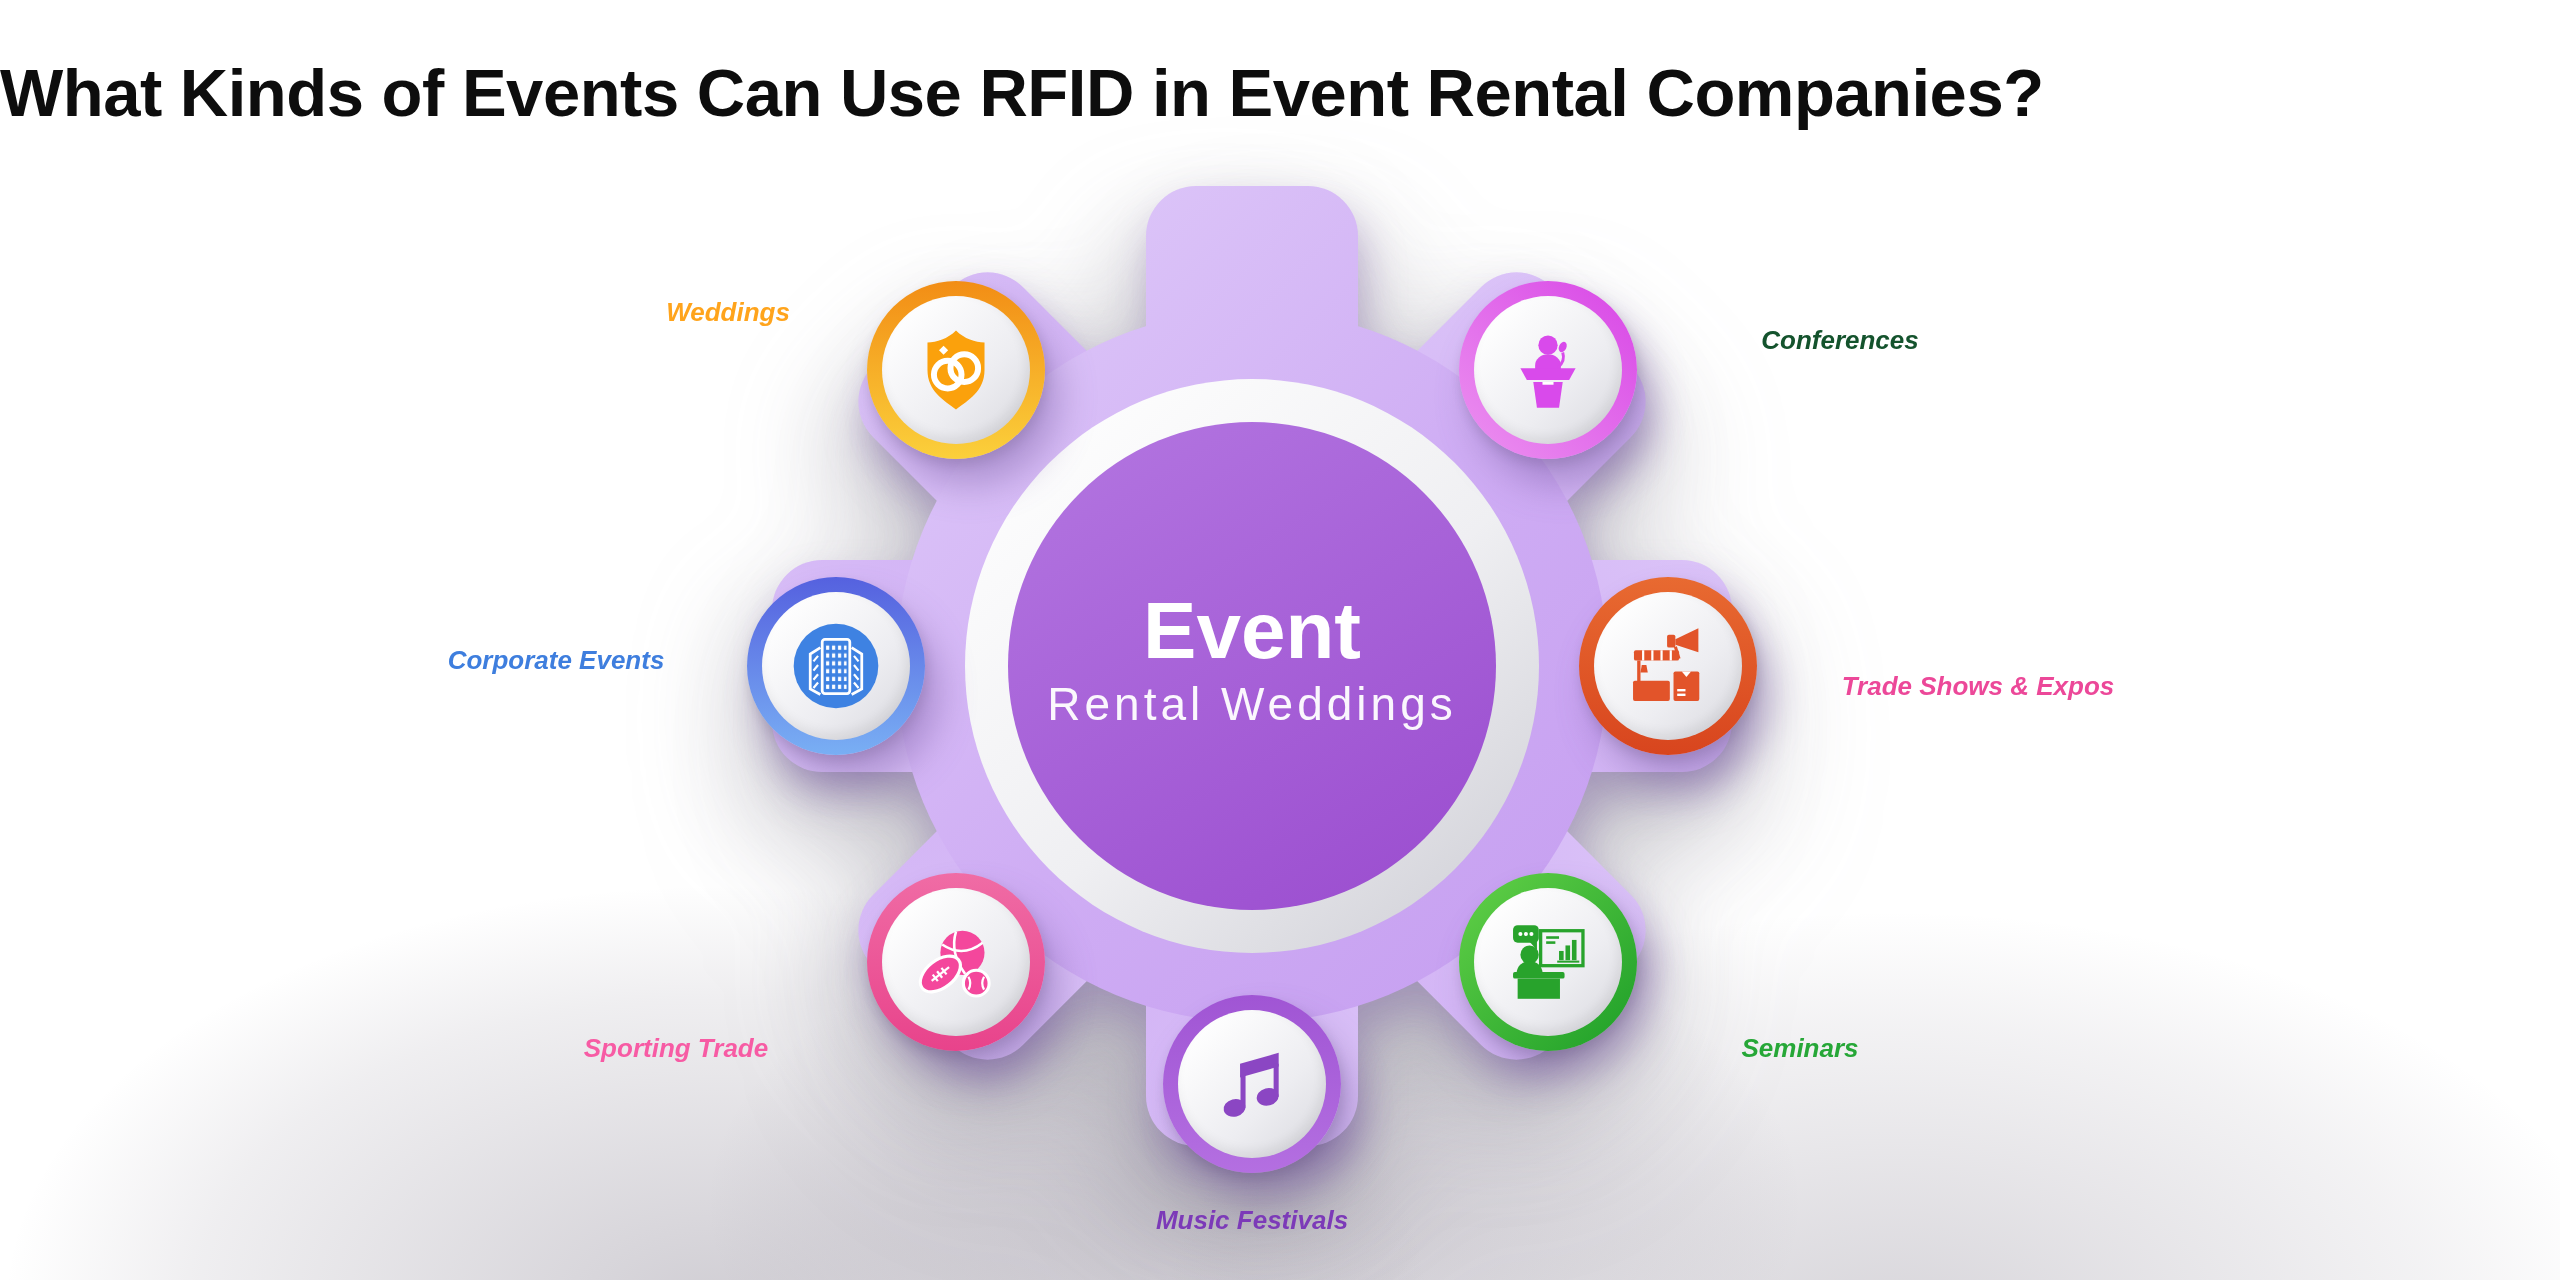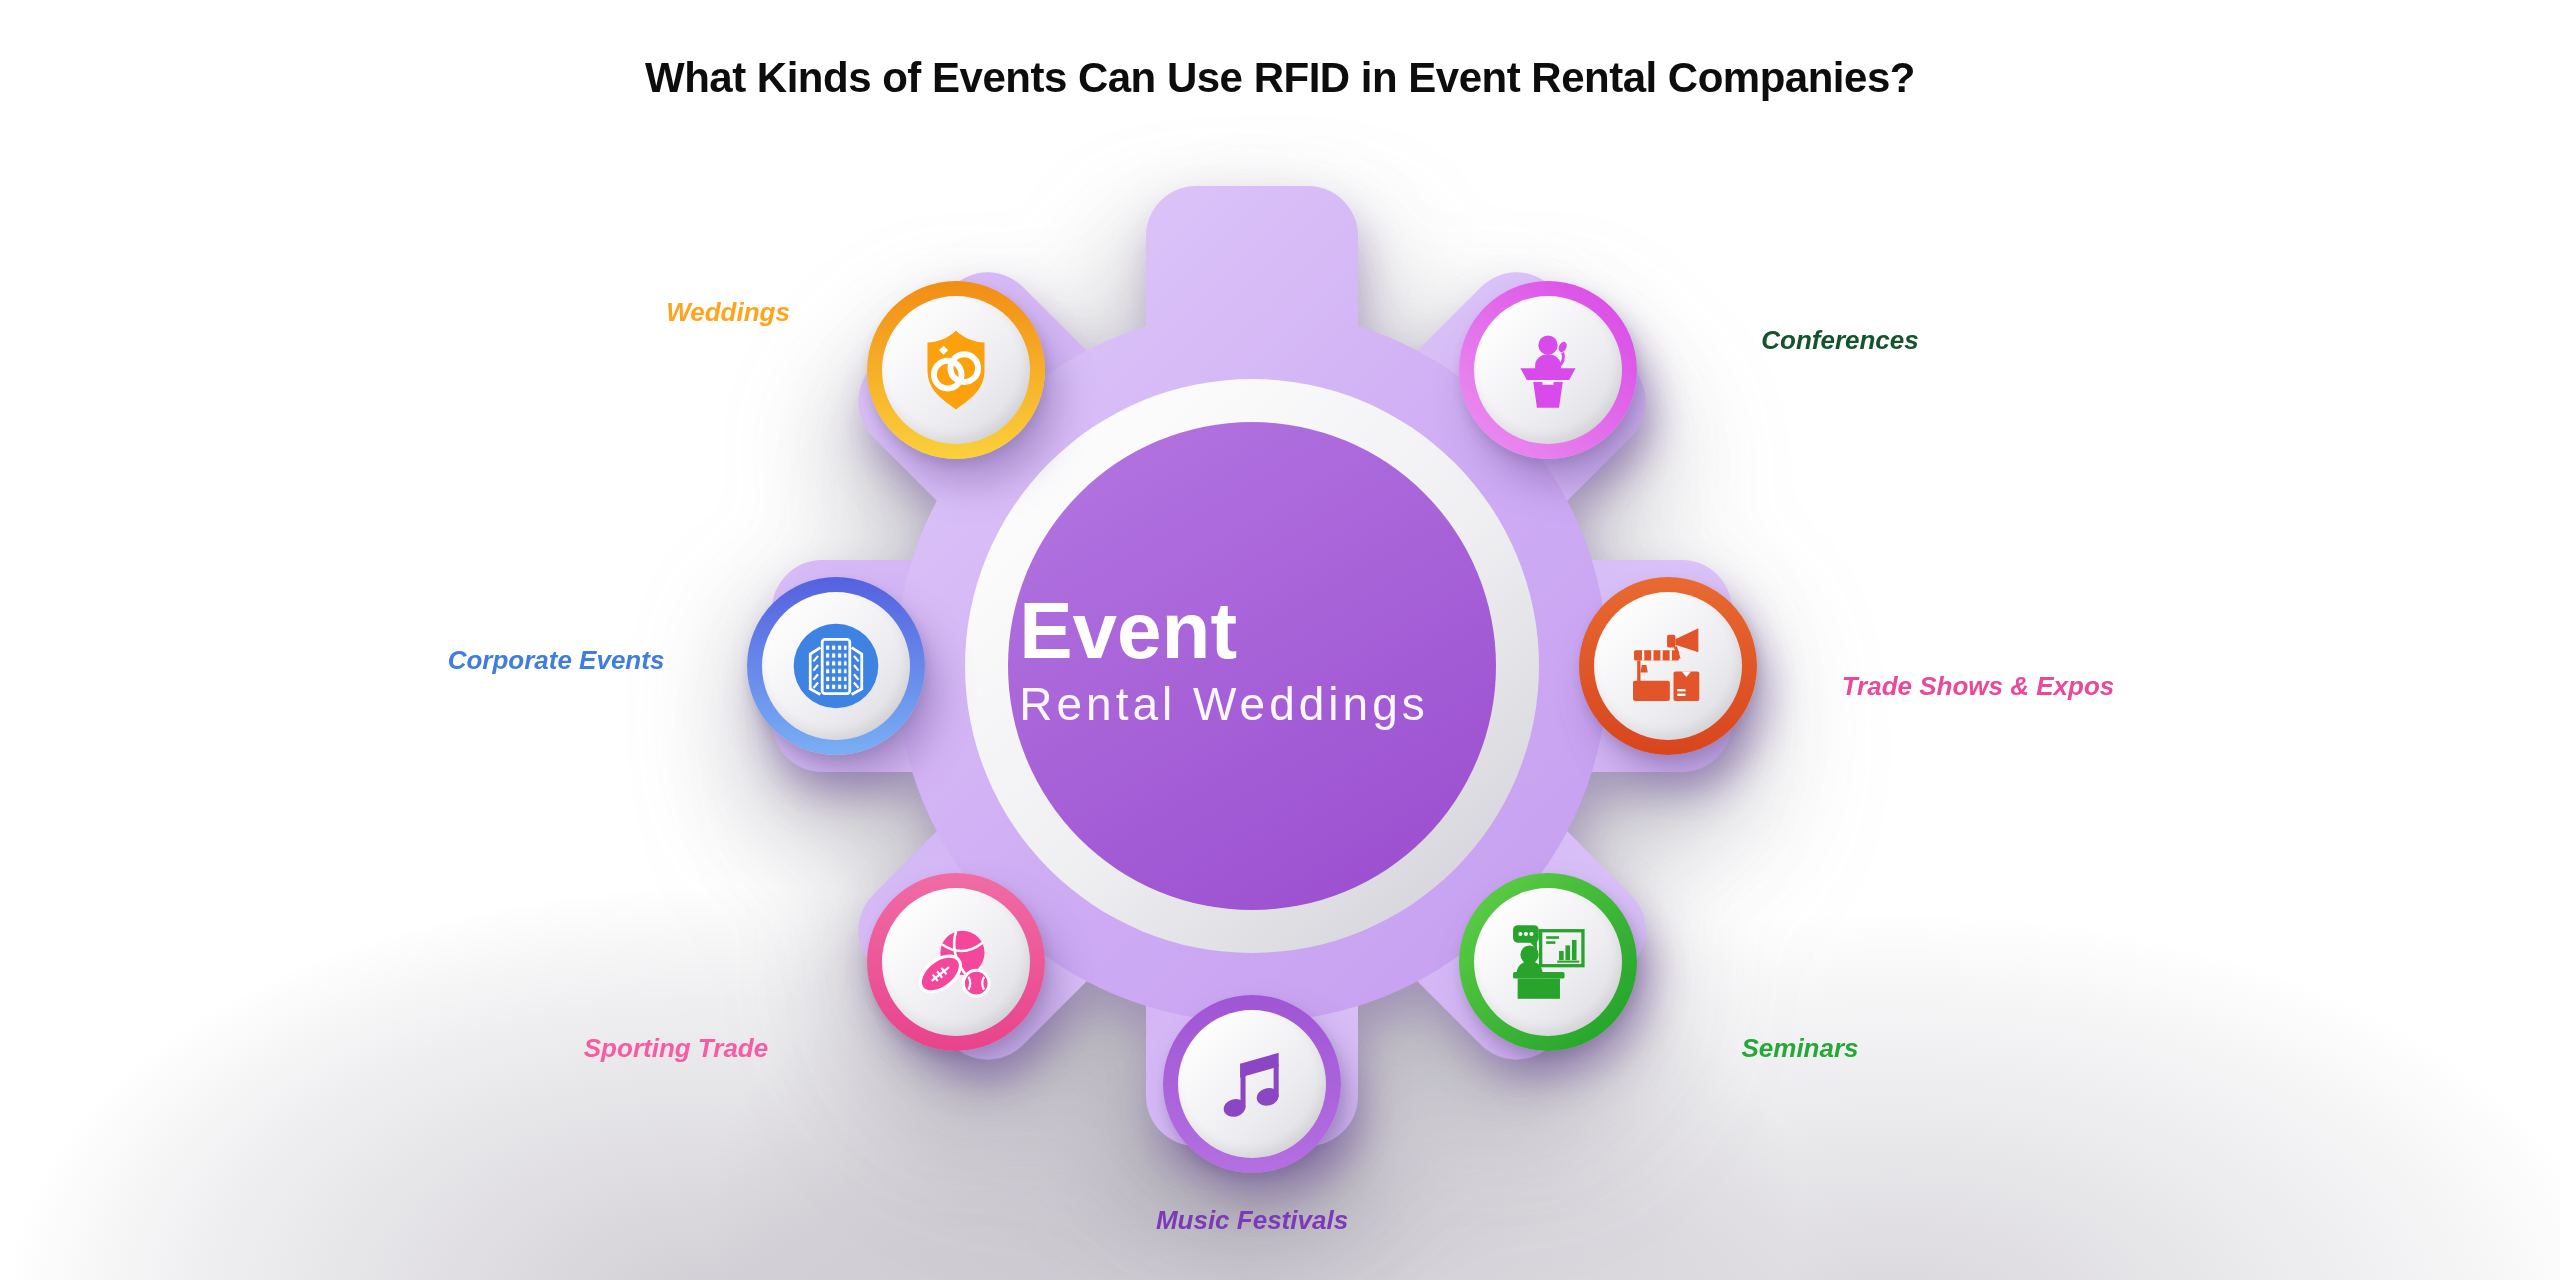--- a/index.html
+++ b/index.html
@@ -9,33 +9,33 @@
   }
   
   .shadow-wash{
     position:absolute;inset:0;z-index:0;pointer-events:none;
     background:
       radial-gradient(950px 560px at 28% 102%, rgba(100,92,112,0.30), rgba(100,92,112,0.10) 55%, transparent 75%),
       radial-gradient(980px 560px at 74% 104%, rgba(100,92,112,0.26), rgba(100,92,112,0.08) 55%, transparent 75%),
       radial-gradient(760px 420px at 49% 94%, rgba(96,86,110,0.30), transparent 72%);
   }
   .title{
-    position:absolute;top:54px;left:0;width:100%;margin:0;text-align:center;z-index:3;
-    font-size:42px;font-weight:800;letter-spacing:-0.5px;color:#0d0d0d;font-style:normal;
+    position:absolute;top:54px;left:0;width:100%;margin:0;text-align:left;z-index:3;
+    font-size:67px;font-weight:800;letter-spacing:-0.5px;color:#0d0d0d;font-style:normal;
   }
   .gear{
     position:absolute;left:702px;top:116px;width:1100px;height:1100px;z-index:1;
     filter:
       drop-shadow(6px 24px 20px rgba(124,94,165,0.38))
       drop-shadow(-28px 46px 52px rgba(120,115,132,0.30))
       drop-shadow(28px 46px 52px rgba(120,115,132,0.26));
   }
   .center-text{
-    position:absolute;left:1224px;top:660px;transform:translate(-50%,-50%);
-    z-index:2;text-align:left;white-space:nowrap;
+    position:absolute;left:1252px;top:660px;transform:translate(-50%,-50%);
+    z-index:2;text-align:center;white-space:nowrap;
   }
   .center-title{font-size:80px;font-weight:bold;color:#ffffff;line-height:1.05;}
   .center-sub{font-size:46px;font-weight:400;letter-spacing:4px;color:rgba(255,255,255,0.95);margin-top:4px;}
   .node{
     position:absolute;width:178px;height:178px;border-radius:50%;z-index:2;
     transform:translate(-50%,-50%);
     display:flex;align-items:center;justify-content:center;
     box-shadow:14px 26px 36px rgba(112,84,156,0.42), 2px 6px 12px rgba(0,0,0,0.12);
   }
   .node-inner{

